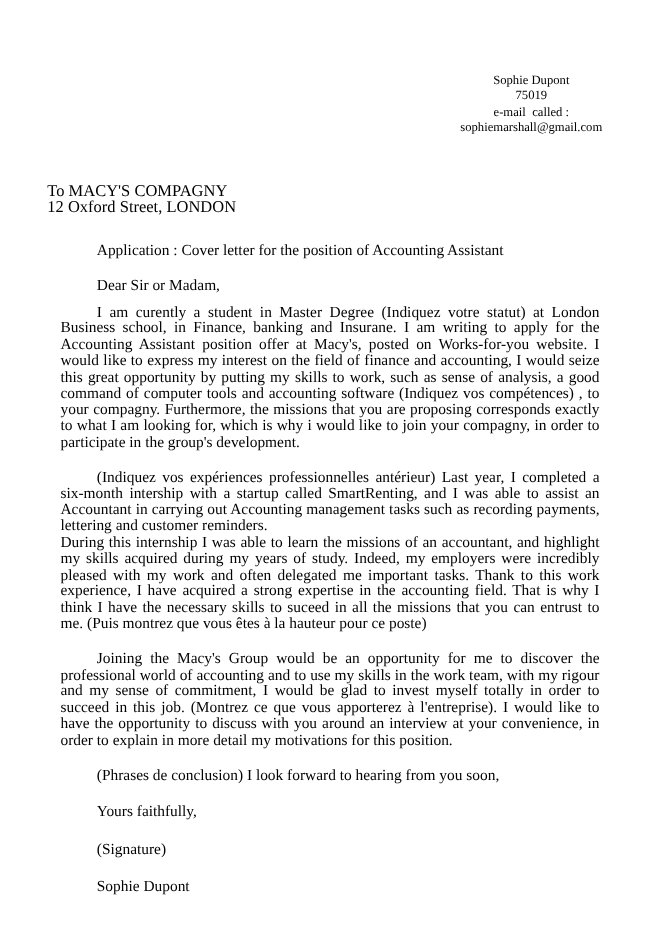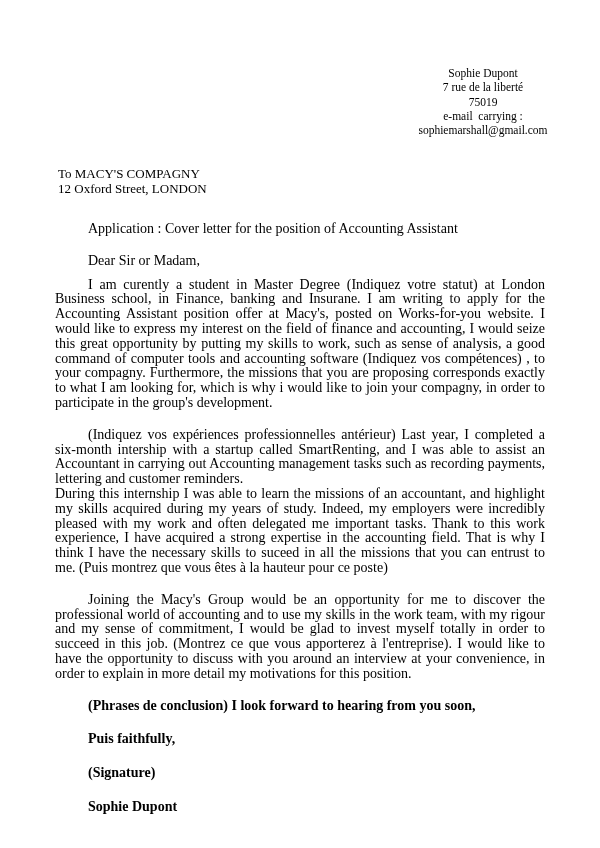--- a/index.html
+++ b/index.html
@@ -28,22 +28,22 @@
     text-align: center;
     font-size: 11.5px;
     line-height: 14.3px;
   }
   .sender div { white-space: pre; }
 
   
   .recipient {
     position: absolute;
     top: 167px;
-    left: 58px;
-    font-size: 13px;
+    left: 43px;
+    font-size: 15px;
     line-height: 14.6px;
     text-align: left;
   }
 
   
   .letter {
     position: absolute;
     top: 222px;
     left: 55px;
     width: 498px;
@@ -65,38 +65,36 @@
     text-indent: 33px;
     hyphens: none;
   }
   p.body-par .cont {
     display: block;
     text-indent: 0;
   }
 
   .closing {
     margin: 0 0 0 33px;
-    font-weight: bold;
   }
   .closing div {
     margin-bottom: 19px;
     text-align: left;
   }
   .closing div:last-child { margin-bottom: 0; }
 </style>
 </head>
 <body>
 
 <div class="page">
 
   <div class="sender">
     <div>Sophie Dupont</div>
-    <div>7 rue de la liberté</div>
     <div>75019</div>
-    <div>e-mail  carrying :</div>
+    <div>e-mail  called :</div>
     <div>sophiemarshall@gmail.com</div>
   </div>
 
   <div class="recipient">
     <div>To MACY'S COMPAGNY</div>
     <div>12 Oxford Street, LONDON</div>
   </div>
 
   <div class="letter">
 
@@ -108,19 +106,19 @@
 
     <p class="body-par">
       <span>(Indiquez vos expériences professionnelles antérieur) Last year, I completed a six-month intership with a startup called SmartRenting, and I was able to assist an Accountant in carrying out Accounting management tasks such as recording payments, lettering and customer reminders.</span>
       <span class="cont">During this internship I was able to learn the missions of an accountant, and highlight my skills acquired during my years of study. Indeed, my employers were incredibly pleased with my work and often delegated me important tasks. Thank to this work experience, I have acquired a strong expertise in the accounting field. That is why I think I have the necessary skills to suceed in all the missions that you can entrust to me. (Puis montrez que vous êtes à la hauteur pour ce poste)</span>
     </p>
 
     <p class="body-par">Joining the Macy's Group would be an opportunity for me to discover the professional world of accounting and to use my skills in the work team, with my rigour and my sense of commitment, I would be glad to invest myself totally in order to succeed in this job. (Montrez ce que vous apporterez à l'entreprise). I would like to have the opportunity to discuss with you around an interview at your convenience, in order to explain in more detail my motivations for this position.</p>
 
     <div class="closing">
       <div>(Phrases de conclusion) I look forward to hearing from you soon,</div>
-      <div>Puis faithfully,</div>
+      <div>Yours faithfully,</div>
       <div>(Signature)</div>
       <div>Sophie Dupont</div>
     </div>
 
   </div>
 </div>
 
 </body></html>

